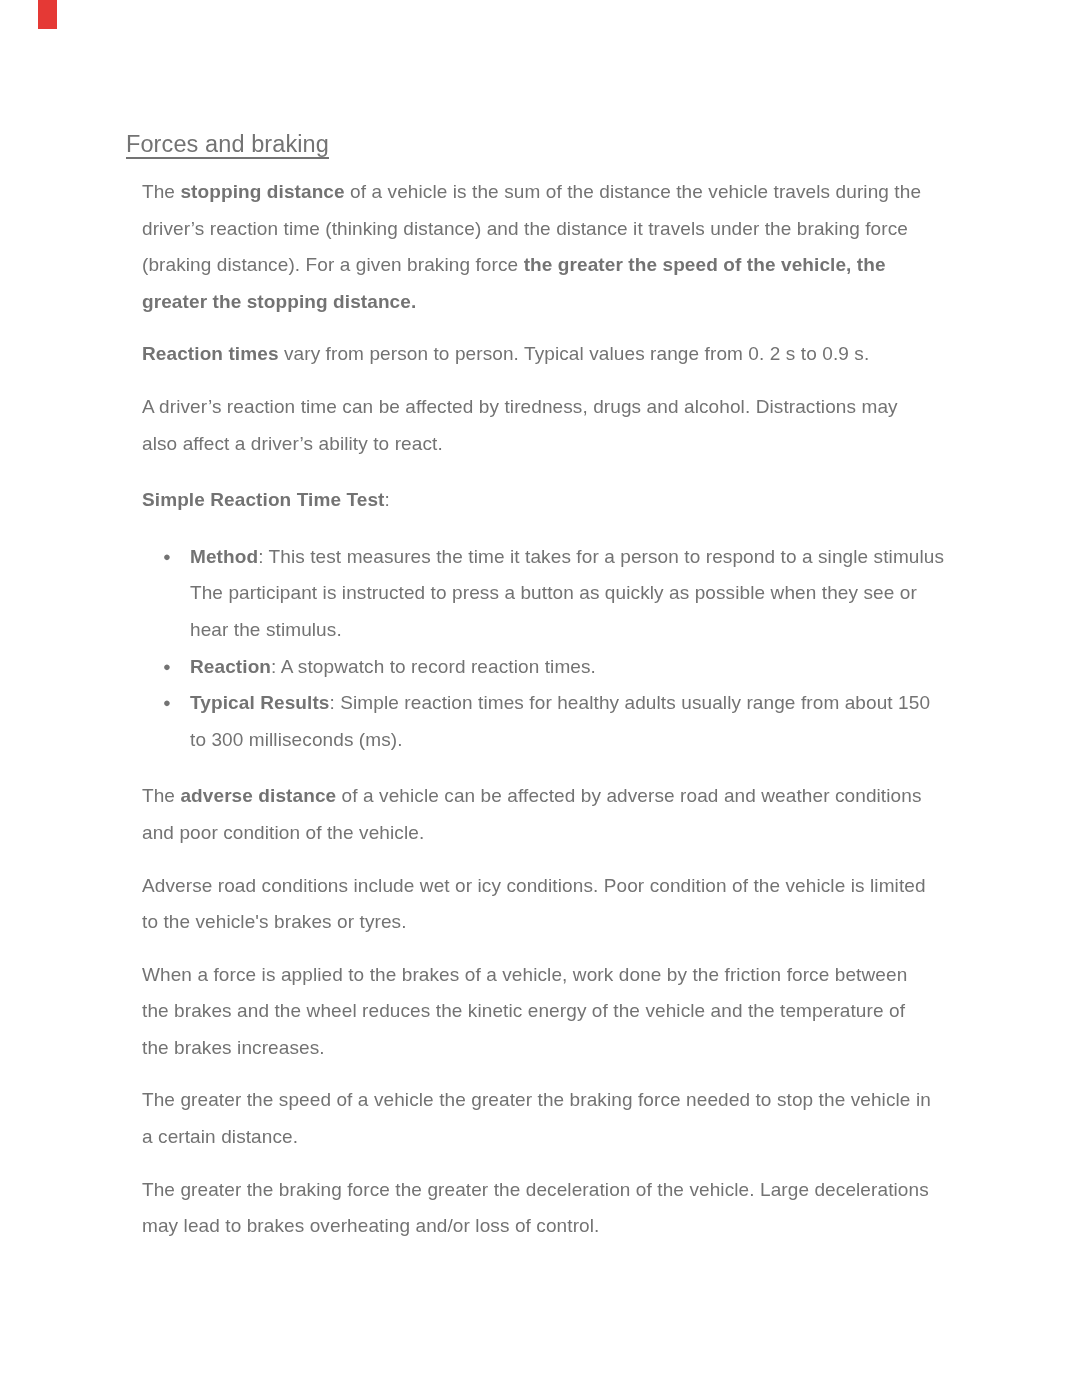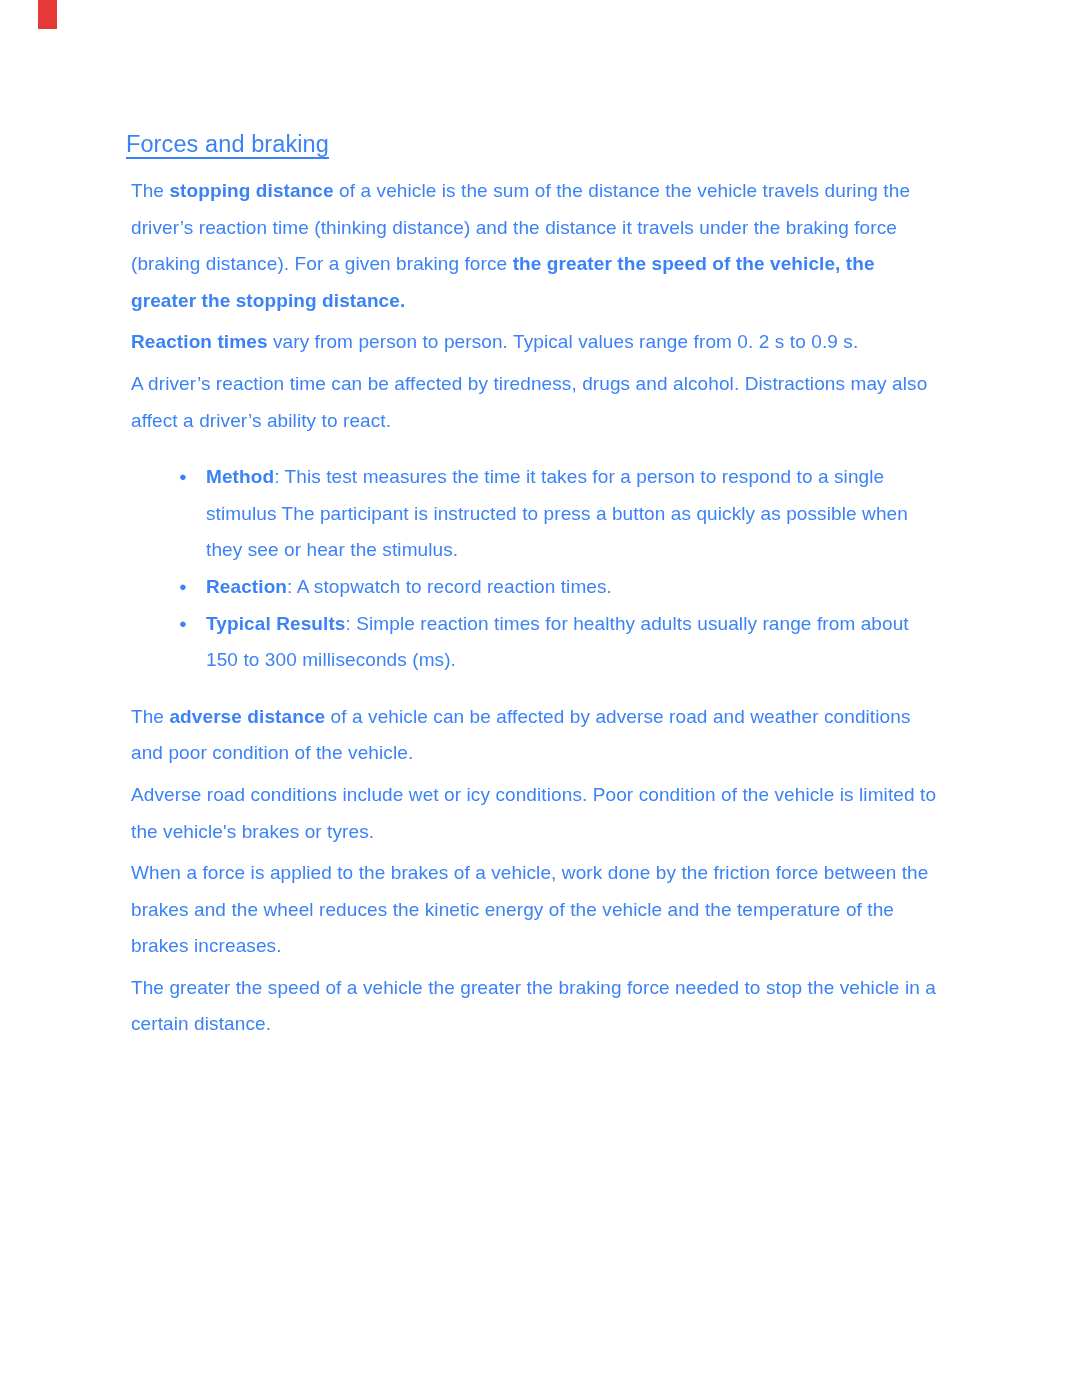--- a/index.html
+++ b/index.html
@@ -3,21 +3,21 @@
 <meta charset="utf-8">
 <style>
   html, body { margin: 0; padding: 0; background: #ffffff; }
   .page {
     position: relative;
     width: 1080px;
     height: 1397px;
     background: #ffffff;
     overflow: hidden;
     font-family: "Liberation Sans", sans-serif;
-    color: #3b82f6;
+    color: #737373;
   }
   .marker {
     position: absolute;
     left: 38px;
     top: 0;
     width: 19px;
     height: 29px;
   }
   .doc {
     position: absolute;
@@ -30,24 +30,24 @@
   }
   .title {
     font-size: 23.5px;
     font-weight: 400;
     line-height: 28px;
     margin: 0 0 15px 0;
     text-decoration: underline;
     text-underline-offset: 5px;
     text-decoration-thickness: 1.5px;
   }
-  .doc p { margin: 5px; }
+  .doc p { margin: 16px; }
   .doc .gap { margin-top: 20px; }
   ul.bullets {
-    margin: 16px;
+    margin: 0;
     padding: 0 0 0 64px;
     list-style: none;
   }
   ul.bullets li { position: relative; }
   ul.bullets li::before {
     content: "\25CF";
     position: absolute;
     left: -27px;
     top: 0;
     font-size: 13px;
@@ -59,24 +59,26 @@
 <body>
 
 <div class="page">
   <div class="marker" style="background: rgb(229, 57, 53);"></div>
   <main class="doc">
     <h1 class="title">Forces and braking</h1>
     <div id="blocks">
         <p><span>The </span><strong>stopping distance</strong><span> of a vehicle is the sum of the distance the vehicle travels during the driver’s reaction time (thinking distance) and the distance it travels under the braking force (braking distance). For a given braking force </span><strong>the greater the speed of the vehicle, the greater the stopping distance.</strong></p>
         <p><strong>Reaction times</strong><span> vary from person to person. Typical values range from 0. 2 s to 0.9 s.</span></p>
         <p><span>A driver’s reaction time can be affected by tiredness, drugs and alcohol. Distractions may also affect a driver’s ability to react.</span></p>
+        <p class="gap"><strong>Simple Reaction Time Test</strong><span>:</span></p>
         <ul class="bullets gap">
           <li><strong>Method</strong><span>: This test measures the time it takes for a person to respond to a single stimulus The participant is instructed to press a button as quickly as possible when they see or hear the stimulus.</span></li>
           <li><strong>Reaction</strong><span>: A stopwatch to record reaction times.</span></li>
           <li><strong>Typical Results</strong><span>: Simple reaction times for healthy adults usually range from about 150 to 300 milliseconds (ms).</span></li>
         </ul>
         <p class="gap"><span>The </span><strong>adverse distance</strong><span> of a vehicle can be affected by adverse road and weather conditions and poor condition of the vehicle.</span></p>
         <p><span>Adverse road conditions include wet or icy conditions. Poor condition of the vehicle is limited to the vehicle's brakes or tyres.</span></p>
         <p><span>When a force is applied to the brakes of a vehicle, work done by the friction force between the brakes and the wheel reduces the kinetic energy of the vehicle and the temperature of the brakes increases.</span></p>
         <p><span>The greater the speed of a vehicle the greater the braking force needed to stop the vehicle in a certain distance.</span></p>
+        <p><span>The greater the braking force the greater the deceleration of the vehicle. Large decelerations may lead to brakes overheating and/or loss of control.</span></p>
       </div>
   </main>
 </div>
 
 </body></html>

